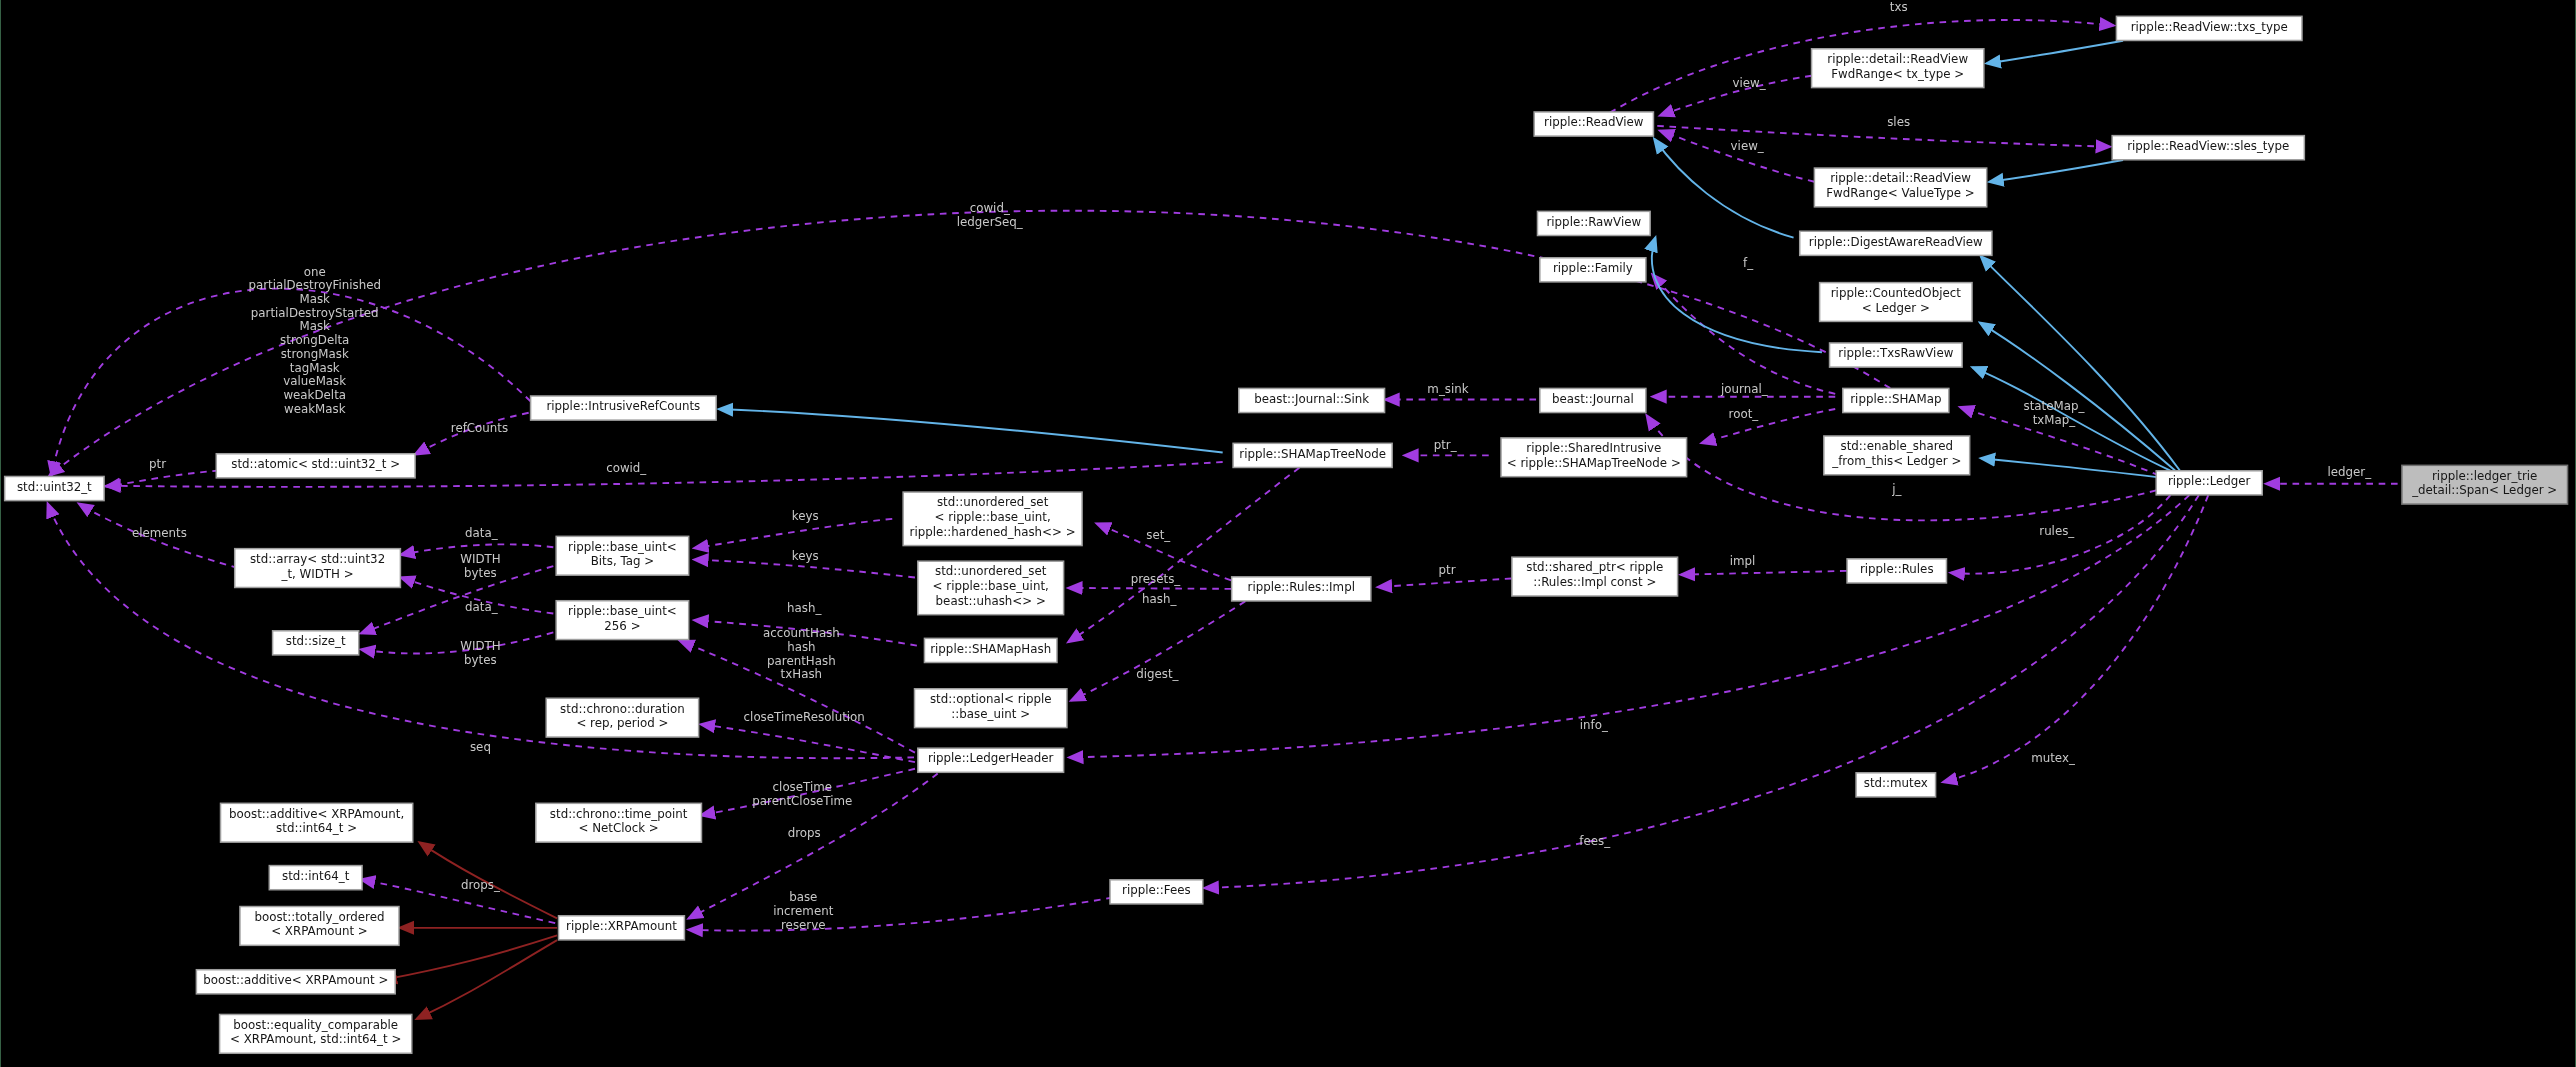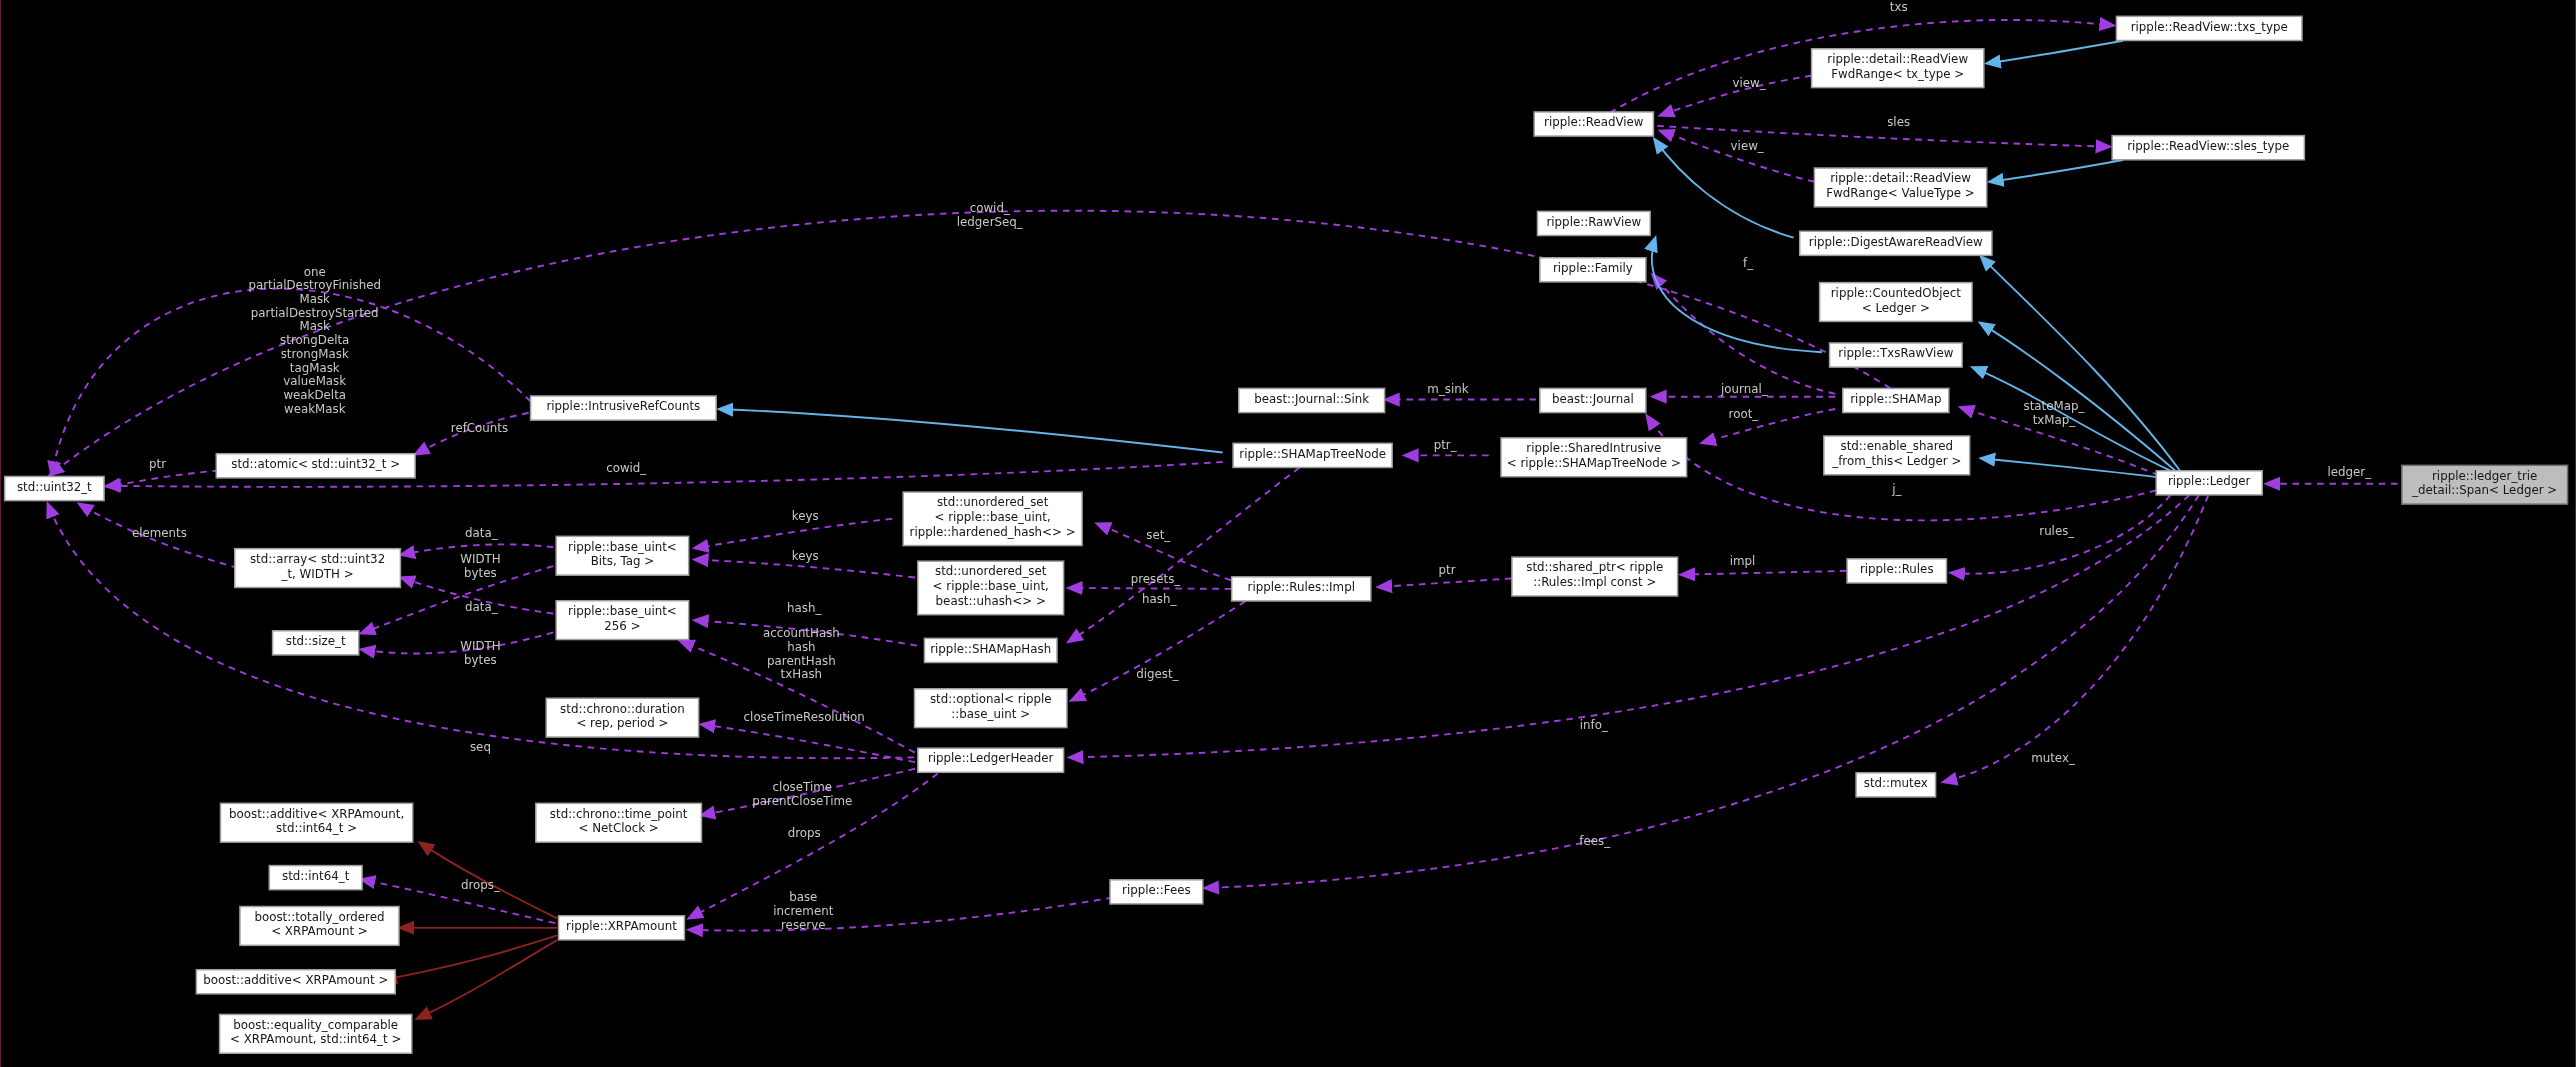--- a/index.html
+++ b/index.html
@@ -1,16 +1,16 @@
 <!DOCTYPE html>
 <html style="font-size:15px"><head>
 <meta charset="utf-8">
 <style>
   html,body{margin:0;padding:0;background:#000;}
-  .stage{position:relative;width:2576px;height:1067px;background:#ec4899;overflow:hidden;
+  .stage{position:relative;width:2576px;height:1067px;background:#86efac;overflow:hidden;
          font-family:"DejaVu Sans","Liberation Sans",sans-serif;}
   svg{display:block}
   .node rect{fill:#ffffff;stroke:#9f9f9f;stroke-width:1.6;}
   .node.gray rect{fill:#bdbdbd;stroke:#717171;}
   .node text{fill:#161616;font-size:12.5px;font-family:"DejaVu Sans","Liberation Sans",sans-serif;}
   .node{cursor:pointer;}
   .edge{fill:none;stroke-width:2;}
   .edge.dashed{stroke-dasharray:7 6;}
   .elabel text{fill:#c9c9c9;font-size:12.5px;font-family:"DejaVu Sans","Liberation Sans",sans-serif;}
 </style>

